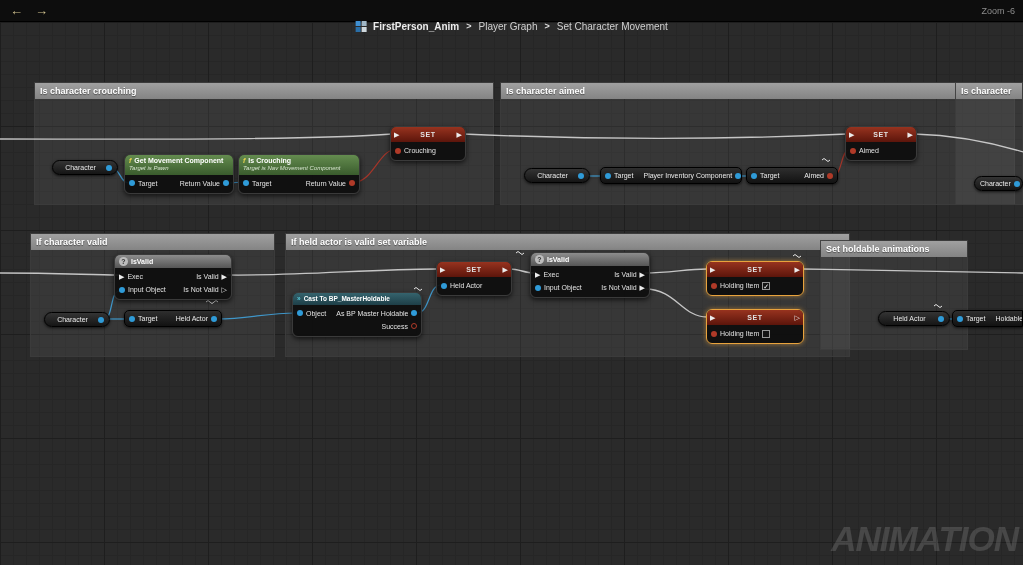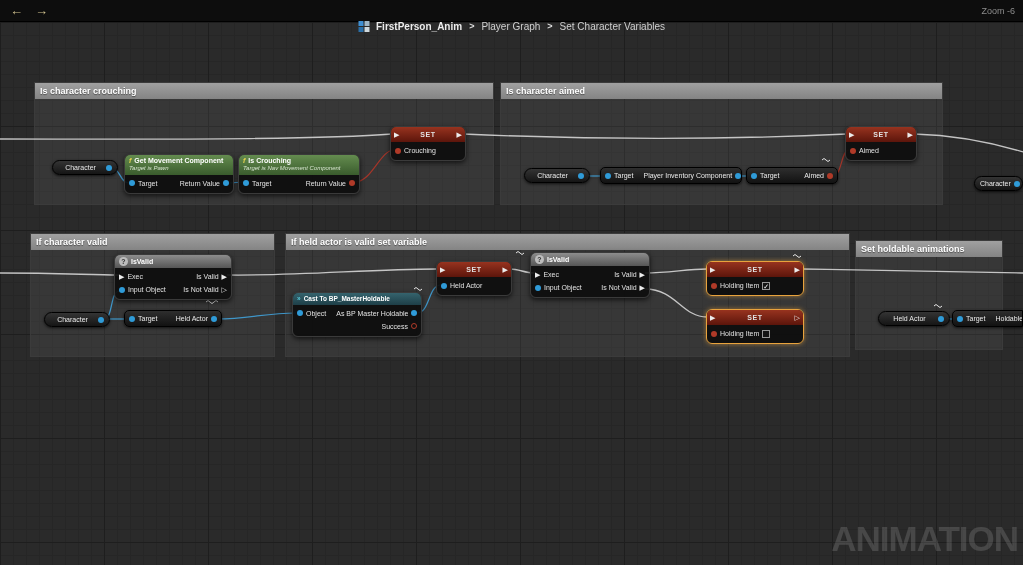--- a/index.html
+++ b/index.html
@@ -25,21 +25,21 @@
 
   
   .graph { position:absolute; top:22px; left:0; right:0; bottom:0; background-color:#2a2a2a;
     background-image:
       linear-gradient(#1e1e1e 1px, transparent 1px),
       linear-gradient(90deg, #1e1e1e 1px, transparent 1px),
       linear-gradient(#262626 1px, transparent 1px),
       linear-gradient(90deg, #262626 1px, transparent 1px);
     background-size:104px 104px, 104px 104px, 13px 13px, 13px 13px; }
   .watermark { position:absolute; right:5px; bottom:6px; font-size:35px; font-weight:bold;
-    letter-spacing:-1px; color:rgba(255,255,255,0.14); z-index:1; }
+    letter-spacing:-1px; color:rgba(255,255,255,0.14); z-index:1;font-style:italic; }
 
   
   .comment { position:absolute; background:rgba(150,150,150,0.13);
     border:1px solid rgba(60,60,60,0.9); z-index:1; }
   .comment-h { height:16px; background:linear-gradient(#a0a0a0,#848484); color:#fff;
     font-size:9px; font-weight:bold; line-height:16px; padding:0 5px; white-space:nowrap;
     overflow:hidden; text-shadow:0 1px 1px rgba(0,0,0,0.45); cursor:move; }
 
   
   .wires { position:absolute; inset:0; z-index:2; pointer-events:none; }
@@ -101,41 +101,44 @@
       <span class="bp-icon">
           <i></i>
           <i></i>
           <i></i>
           <i></i>
         </span>
       <span class="crumb-asset">FirstPerson_Anim</span>
       <span class="crumb-sep">&gt;</span>
       <span class="crumb">Player Graph</span>
       <span class="crumb-sep">&gt;</span>
-      <span class="crumb">Set Character Variables</span>
+      <span class="crumb">Set Character Movement</span>
     </div>
     <span class="zoom">Zoom -6</span>
   </div>
 
   <div class="graph"></div>
   <div class="watermark">ANIMATION</div>
 
   <div class="comment" style="left:34px;top:82px;width:460px;height:123px">
     <div class="comment-h">Is character crouching</div>
   </div>
-  <div class="comment" style="left:500px;top:82px;width:443px;height:123px">
+  <div class="comment" style="left:500px;top:82px;width:515px;height:123px">
     <div class="comment-h">Is character aimed</div>
+  </div>
+  <div class="comment" style="left:955px;top:82px;width:68px;height:123px">
+    <div class="comment-h">Is character</div>
   </div>
   <div class="comment" style="left:30px;top:233px;width:245px;height:124px">
     <div class="comment-h">If character valid</div>
   </div>
   <div class="comment" style="left:285px;top:233px;width:565px;height:124px">
     <div class="comment-h">If held actor is valid set variable</div>
   </div>
-  <div class="comment" style="left:855px;top:240px;width:148px;height:110px">
+  <div class="comment" style="left:820px;top:240px;width:148px;height:110px">
     <div class="comment-h">Set holdable animations</div>
   </div>
 
   <svg class="wires" width="1023" height="565">
     <path class="wire-exec" d="M 0 139 C 150 139, 320 140, 392 134"></path>
     <path class="wire-exec" d="M 463 134 C 600 140, 720 140, 847 134"></path>
     <path class="wire-exec" d="M 914 134 C 950 135, 990 142, 1023 152"></path>
     <path class="wire-exec" d="M 0 273 C 60 273, 90 275, 119 275"></path>
     <path class="wire-exec" d="M 227 275 C 300 276, 370 269, 437 269"></path>
     <path class="wire-exec" d="M 510 269 C 519 269, 525 273, 534 273"></path>

